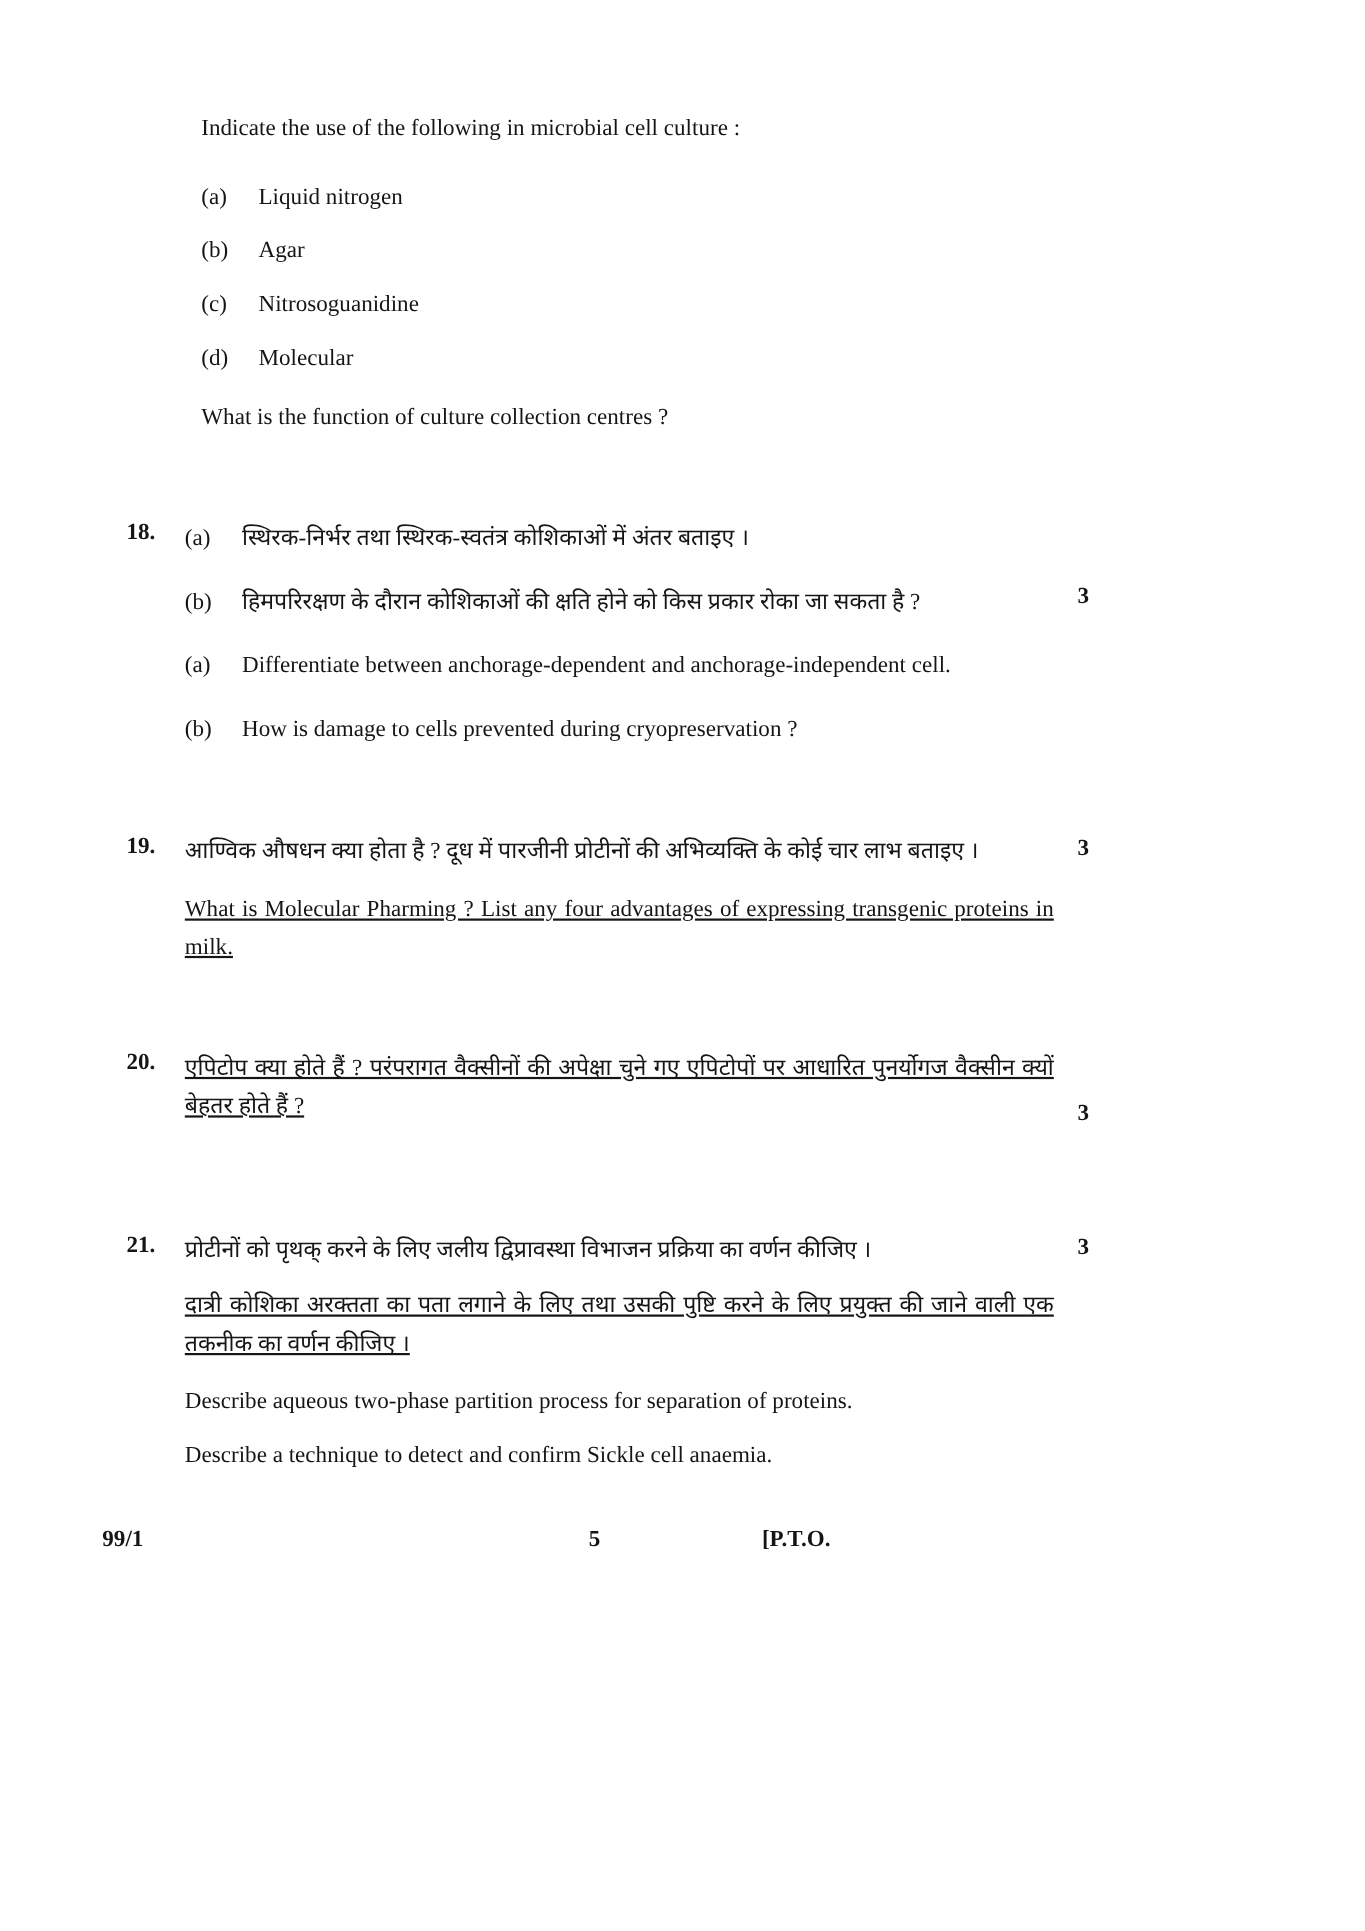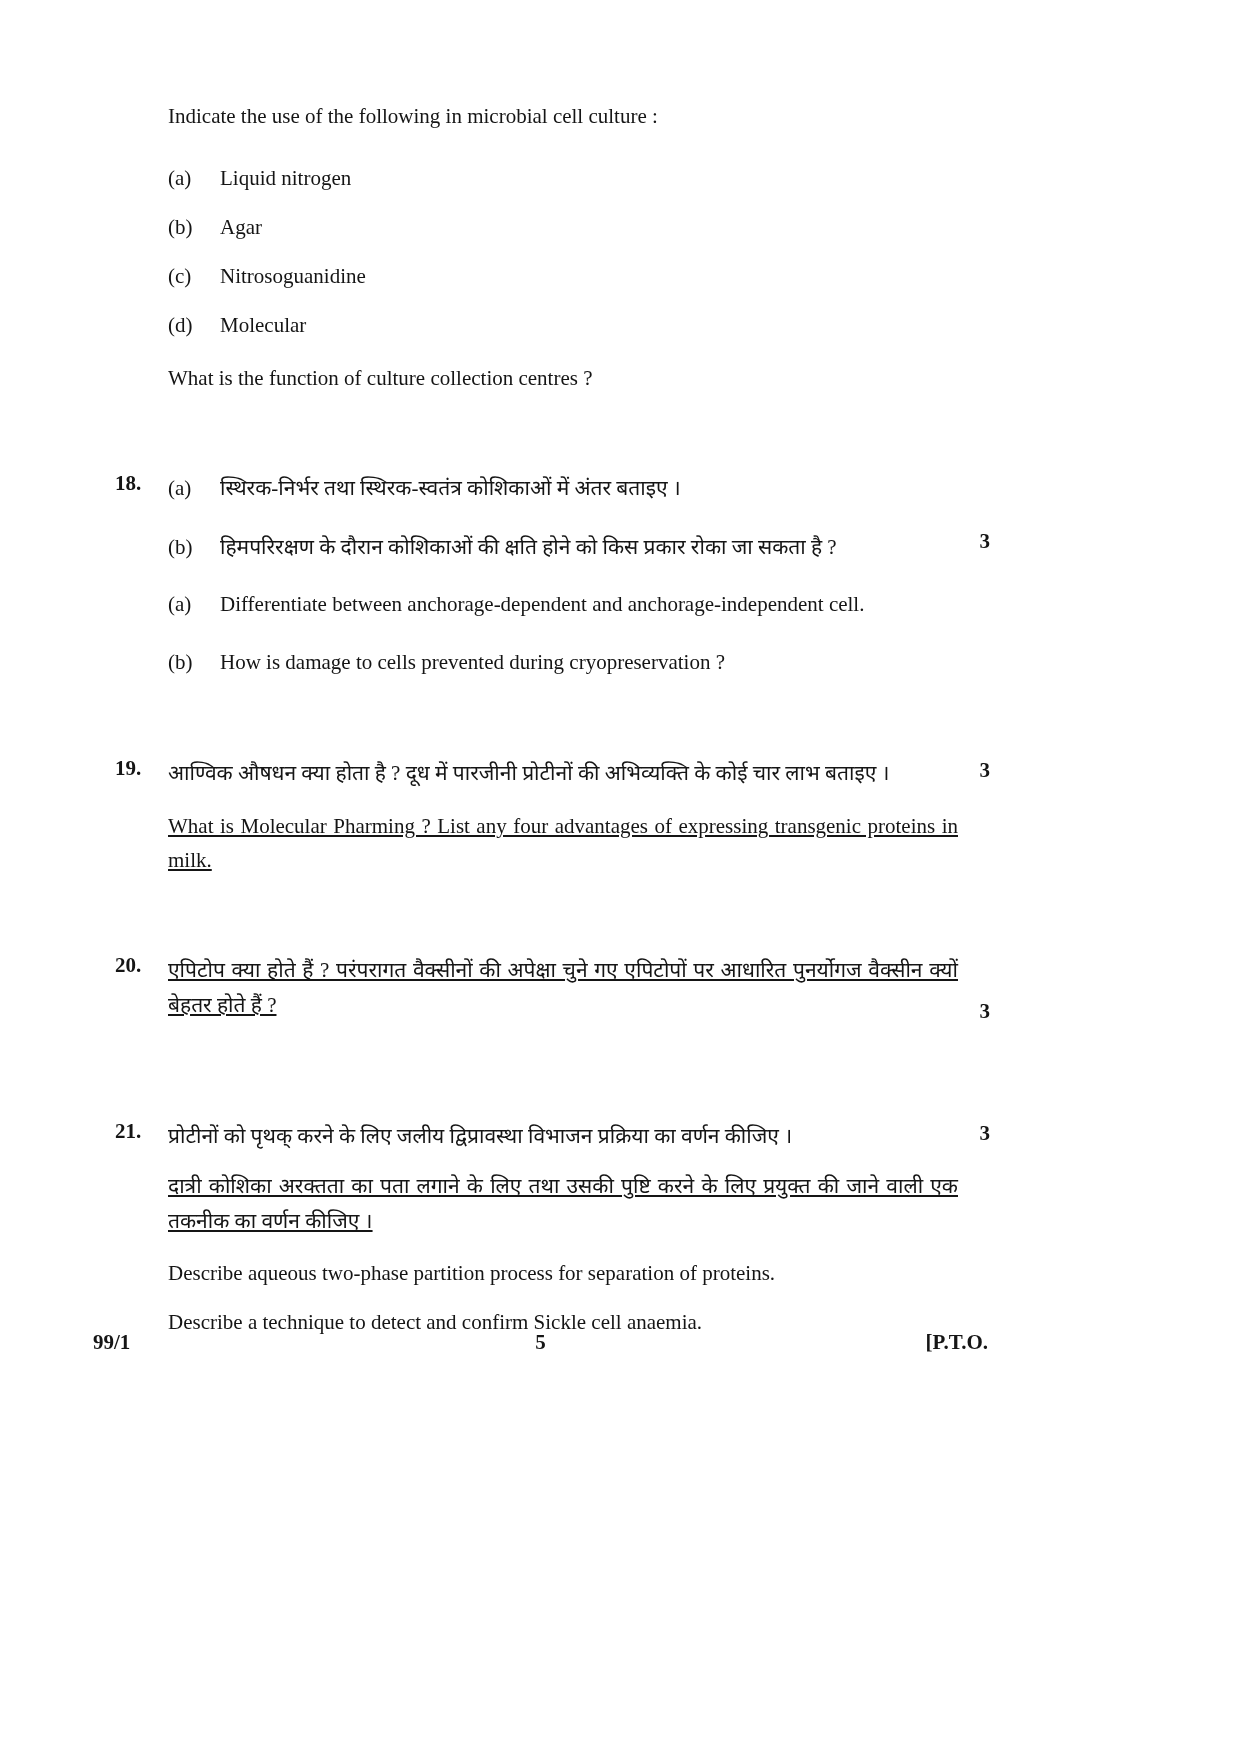--- a/index.html
+++ b/index.html
@@ -22,45 +22,45 @@
     position: relative;
     padding: 100px 253px 0 115px;
   }
   .q { position: relative; }
   .qrow { display: flex; align-items: flex-start; }
   .qnum { width: 53px; flex-shrink: 0; font-weight: bold; }
   .qbody { width: 790px; }
   .sub { display: flex; align-items: flex-start; margin-bottom: 24px; }
   .sublabel { width: 52px; flex-shrink: 0; }
   .subtext { flex: 1; }
-  .indent { margin-left: 53px; }
+  .indent { margin-left: 68px; }
   .hindi { line-height: 1.65; }
   .eng { line-height: 1.6; }
   .just { text-align: justify; text-decoration: underline; }
   .marks {
     position: absolute;
     right: -2px;
     font-weight: bold;
     width: 30px;
     text-align: right;
   }
   .center-hindi { text-align: center; font-weight: bold; }
   .center-or { width: 560px; text-align: center; font-weight: bold; }
   .footer {
     position: absolute;
-    top: 1330px;
+    top: 1386px;
     left: 93px;
     right: 253px;
     display: flex;
     align-items: baseline;
     font-weight: bold;
   }
   .footer .f-left  { width: 33%; text-align: left; }
   .footer .f-center{ width: 34%; text-align: center; }
-  .footer .f-right { width: 33%; text-align: right; }
+  .footer .f-right { width: 33%; }
   .gap-sm { height: 14px; }
   .gap-lg { height: 62px; }
 </style>
 </head>
 <body>
 
 <div class="page">
   <div class="content">
 
     <div class="q indent">

